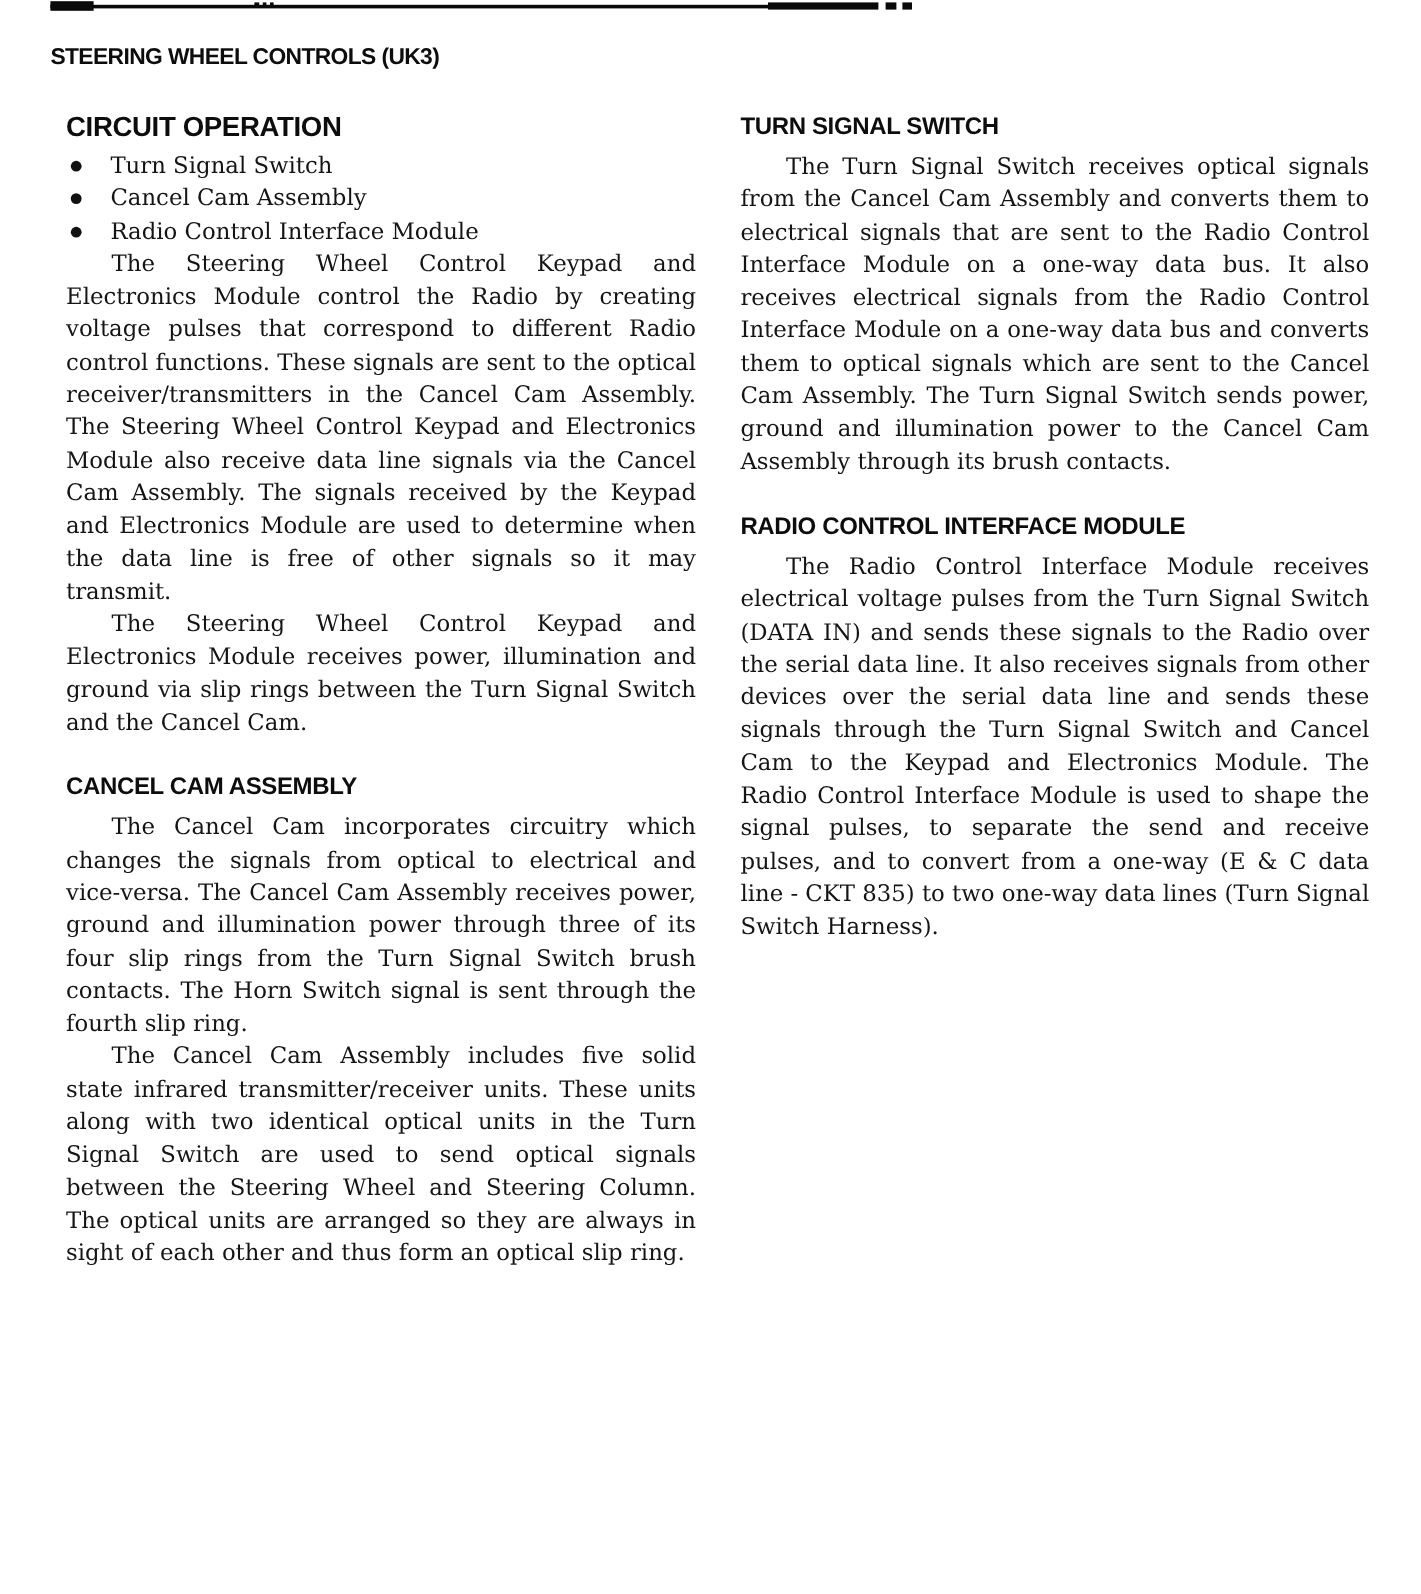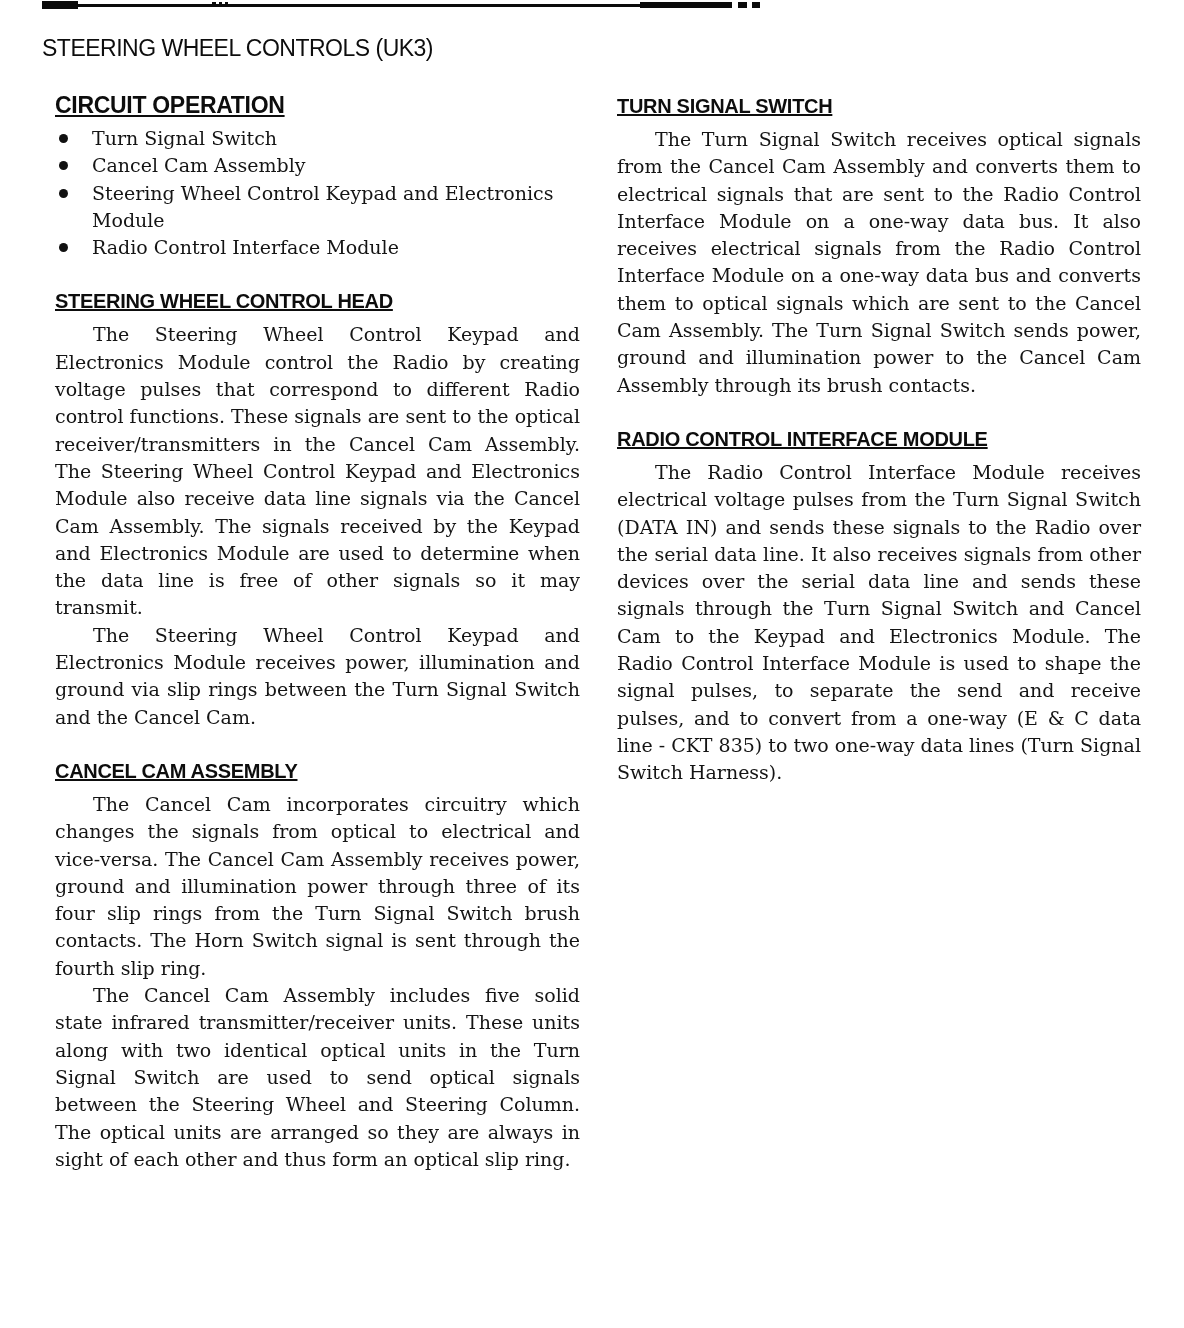--- a/index.html
+++ b/index.html
@@ -27,42 +27,41 @@
   .seg-dotA  { left: 212px; top: 2px; width: 4px;   height: 4px; }
   .seg-dotB  { left: 219px; top: 2px; width: 3px;   height: 4px; }
   .seg-dotC  { left: 225px; top: 2px; width: 3px;   height: 4px; }
   .seg-mid   { left: 640px; top: 2px; width: 92px;  height: 6px; }
   .seg-dashA { left: 738px; top: 2px; width: 9px;   height: 6px; }
   .seg-dashB { left: 752px; top: 2px; width: 8px;   height: 6px; }
 
   .doc-title {
     margin: 30px 0 0 42px;
     font-family: "Liberation Sans", sans-serif;
-    font-weight: 400;
-    font-size: 23px;
+    font-weight: 700;
+    font-size: 19px;
     line-height: 36px;
     letter-spacing: -0.5px;
     color: #0d0d0d;
   }
 
   .cols {
     display: flex;
     margin: 25px 0 0 55px;
     gap: 37px;
   }
   .col { width: 525px; }
   .col.right { width: 524px; }
 
   h2.sec-h, h3.sec-h {
     font-family: "Liberation Sans", sans-serif;
     font-weight: 700;
     color: #0d0d0d;
     letter-spacing: -0.3px;
     margin: 27px 0 7px 0;
-    text-decoration: underline;
   }
   h2.sec-h {
     font-size: 23px;
     line-height: 28px;
     margin-top: 0;
     margin-bottom: 6px;
   }
   h3.sec-h { font-size: 20px; line-height: 26px; }
   h3.sec-h.first { margin-top: 2px; }
 
@@ -126,31 +125,26 @@
           <li>
             <span class="bullet-dot"></span>
             <span>Turn Signal Switch</span>
           </li>
           <li>
             <span class="bullet-dot"></span>
             <span>Cancel Cam Assembly</span>
           </li>
           <li>
             <span class="bullet-dot"></span>
-            <span>Steering Wheel Control Keypad and Electronics Module</span>
-          </li>
-          <li>
-            <span class="bullet-dot"></span>
             <span>Radio Control Interface Module</span>
           </li>
         </ul>
       </section>
 
       <section>
-        <h3 class="sec-h">STEERING WHEEL CONTROL HEAD</h3>
         <p class="body-p">The Steering Wheel Control Keypad and Electronics Module control the Radio by creating voltage pulses that correspond to different Radio control functions.  These signals are sent to the optical receiver/transmitters in the Cancel Cam Assembly.  The Steering Wheel Control Keypad and Electronics Module also receive data line signals via the Cancel Cam Assembly.  The signals received by the Keypad and Electronics Module are used to determine when the data line is free of other signals so it may transmit.</p>
         <p class="body-p">The Steering Wheel Control Keypad and Electronics Module receives power, illumination and ground via slip rings between the Turn Signal Switch and the Cancel Cam.</p>
       </section>
 
       <section>
         <h3 class="sec-h">CANCEL CAM ASSEMBLY</h3>
         <p class="body-p">The Cancel Cam incorporates circuitry which changes the signals from optical to electrical and vice-versa.  The Cancel Cam Assembly receives power, ground and illumination power through three of its four slip rings from the Turn Signal Switch brush contacts.  The Horn Switch signal is sent through the fourth slip ring.</p>
         <p class="body-p">The Cancel Cam Assembly includes five solid state infrared transmitter/receiver units.  These units along with two identical optical units in the Turn Signal Switch are used to send optical signals between the Steering Wheel and Steering Column.  The optical units are arranged so they are always in sight of each other and thus form an optical slip ring.</p>
       </section>
 

